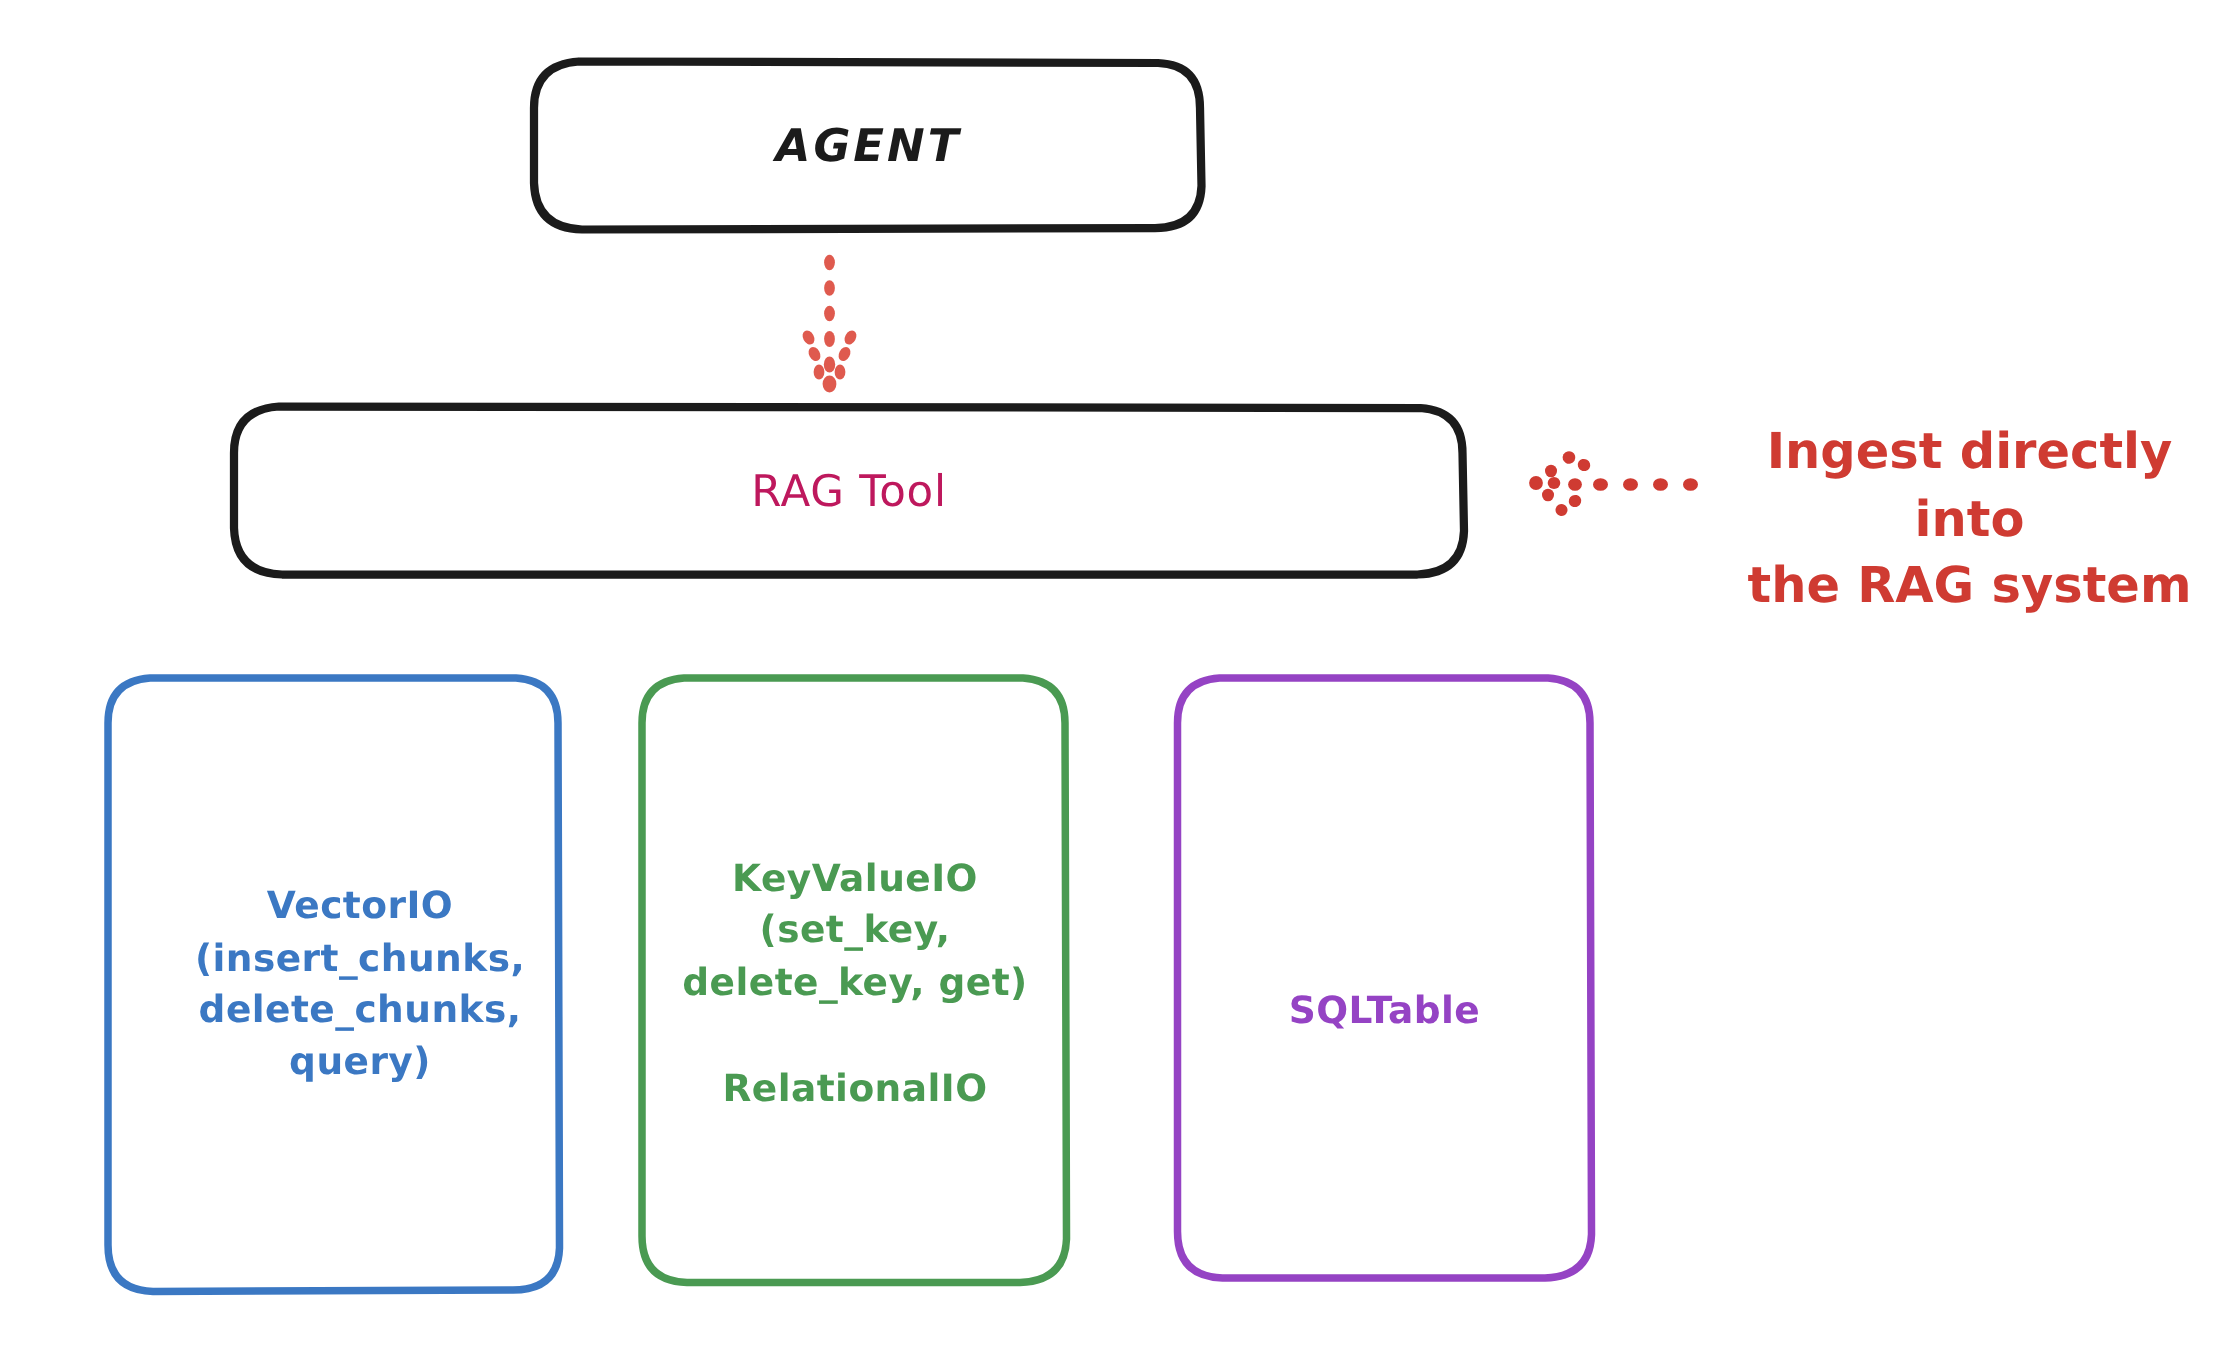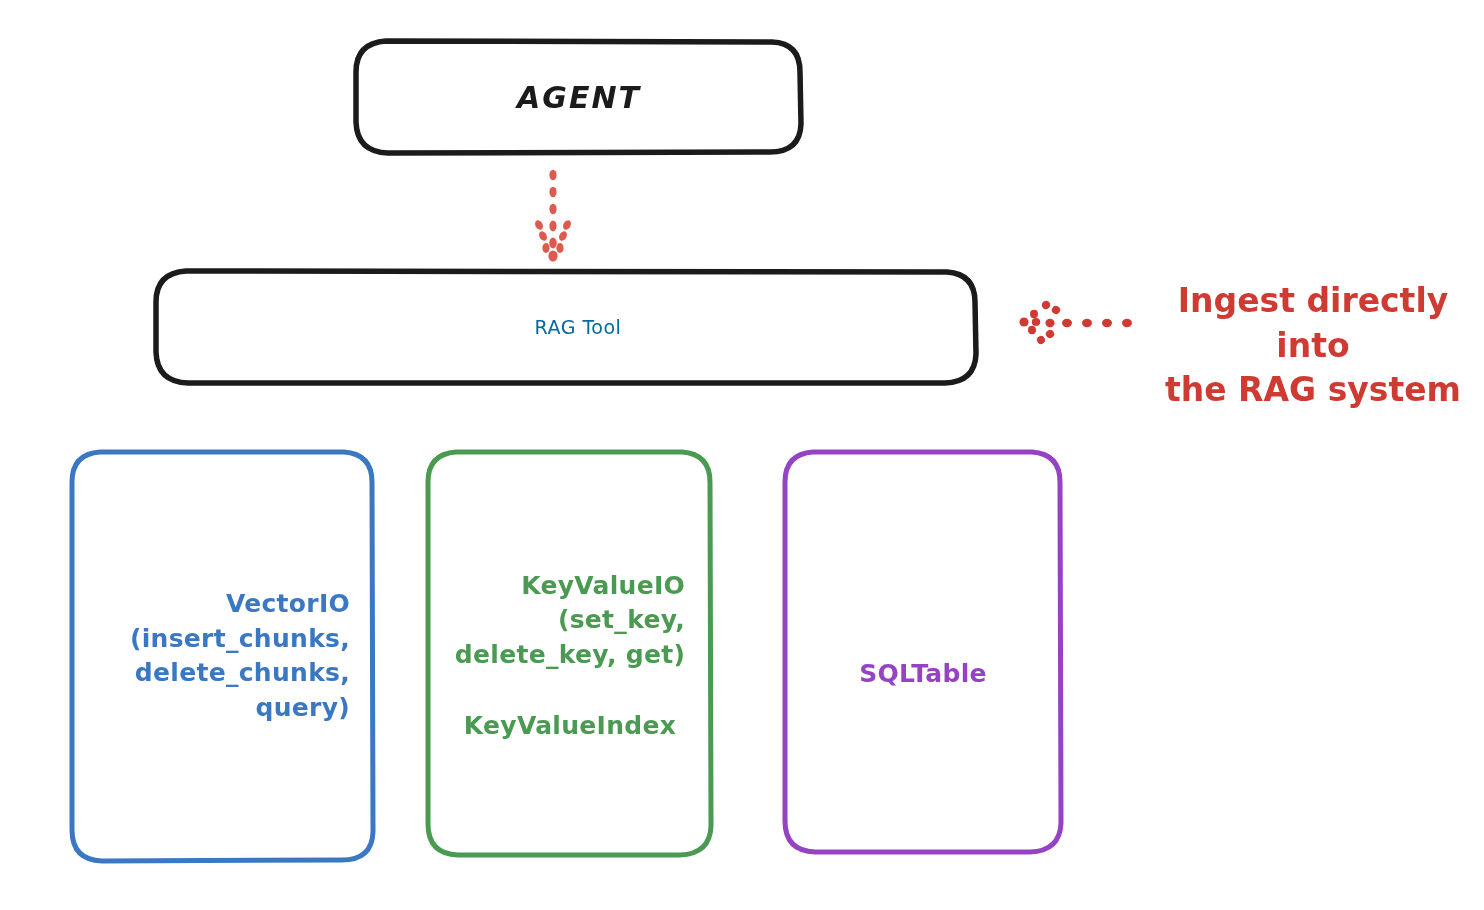--- a/index.html
+++ b/index.html
@@ -23,48 +23,48 @@
     height: 910px;
   }
 
   
   .node-label {
     position: absolute;
     display: flex;
     flex-direction: column;
     align-items: center;
     justify-content: center;
-    text-align: right;
+    text-align: center;
     pointer-events: none;
     white-space: pre-line;
   }
 
   .agent-text {
     left: 356px;
     top: 41px;
     width: 446px;
     height: 112px;
     font-family: "DejaVu Sans", sans-serif;
     font-size: 30px;
     font-style: italic;
     font-weight: 600;
     letter-spacing: 2px;
     color: #1b1b1b;
   }
 
   .ragtool-text {
-    left: 168px;
+    left: 156px;
     top: 271px;
     width: 820px;
     height: 112px;
     font-family: "DejaVu Sans", sans-serif;
-    font-size: 19px;
+    font-size: 29px;
     font-weight: 500;
     letter-spacing: 0.5px;
-    color: #0369a1;
+    color: #be185d;
   }
 
   .provider-text {
     font-family: "DejaVu Sans", sans-serif;
     font-size: 25px;
     font-weight: 600;
     line-height: 1.38;
     letter-spacing: 0.3px;
   }
 
@@ -152,21 +152,21 @@
   <span class="provider-api">VectorIO
 (insert_chunks,
 delete_chunks,
 query)</span>
 </div>
 
 <div class="node-label provider-text keyvalue-text">
   <span class="provider-api">KeyValueIO
 (set_key,
 delete_key, get)</span>
-  <span class="provider-index">KeyValueIndex</span>
+  <span class="provider-index">RelationalIO</span>
 </div>
 
 <div class="node-label provider-text relational-text">
   <span class="provider-index">SQLTable</span>
 </div>
 
 <div class="annotation-text">Ingest directly into
 the RAG system</div>
 
 </body></html>

